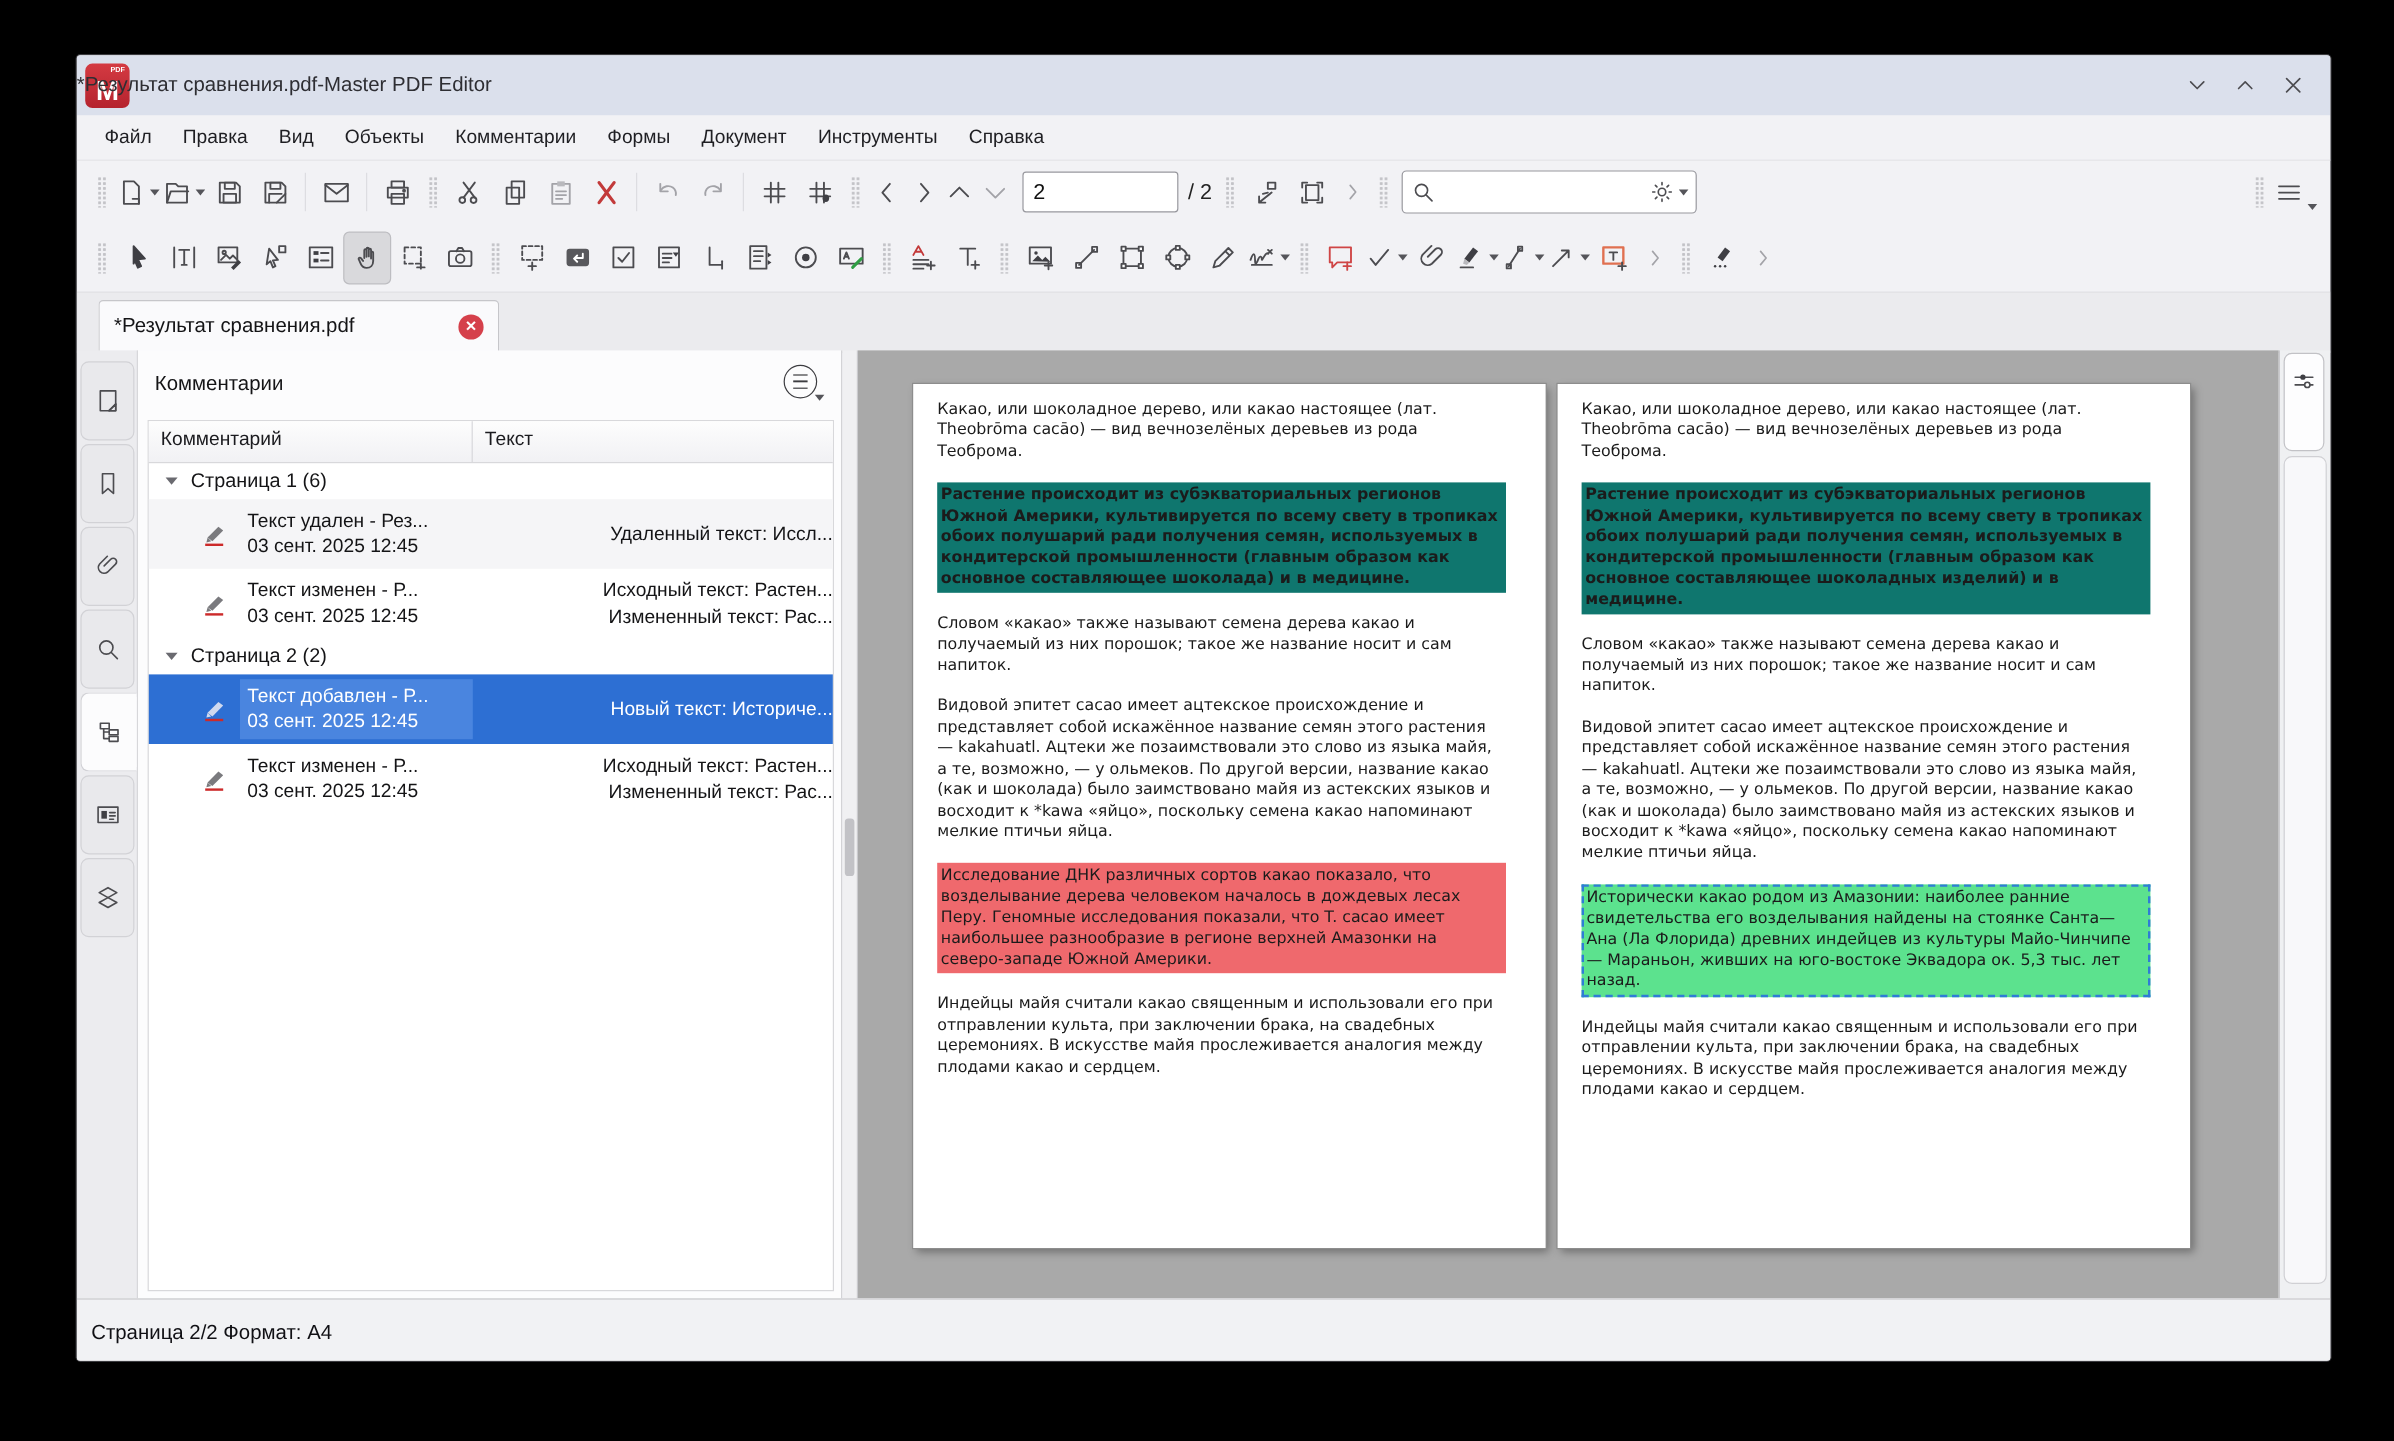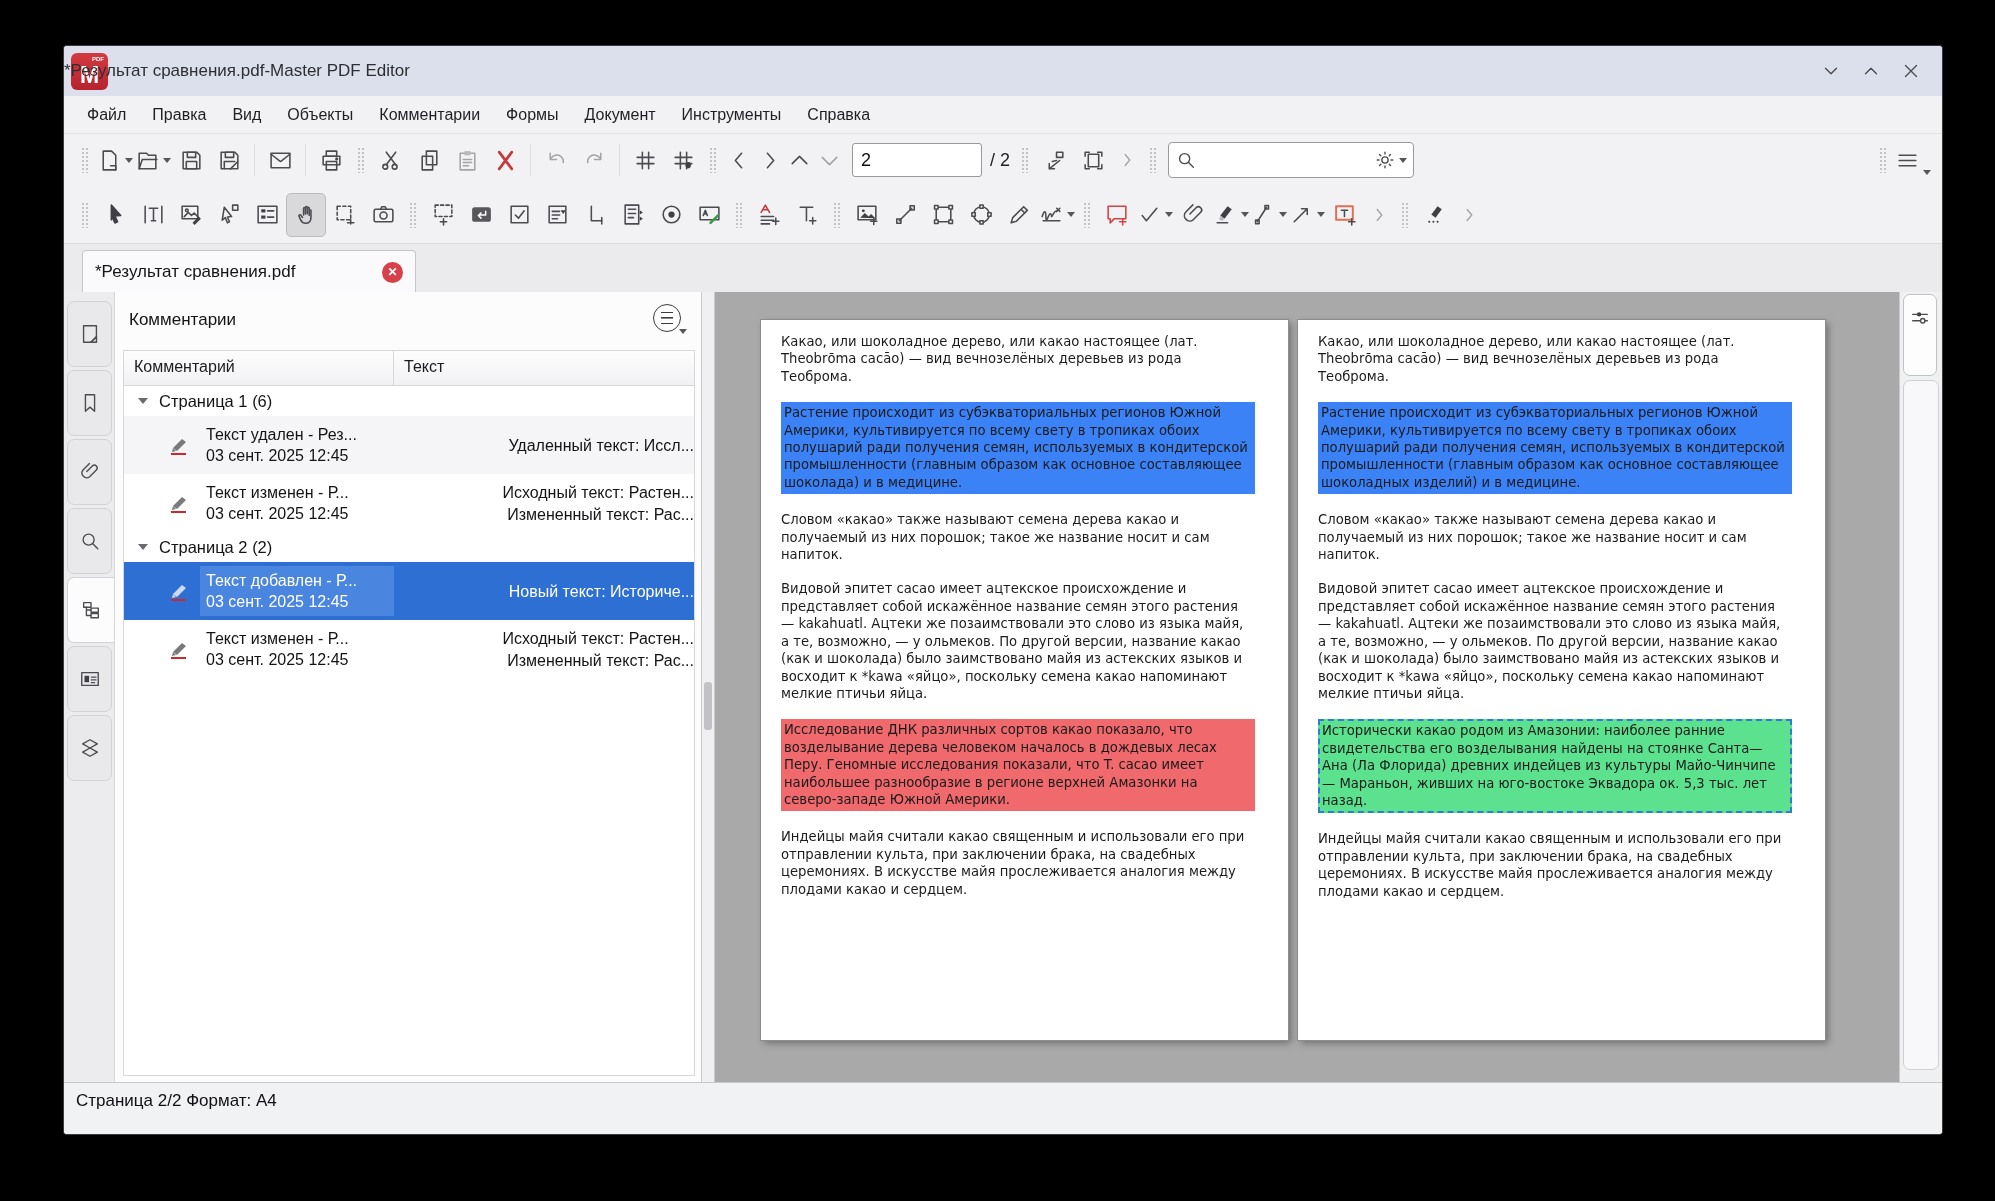--- a/index.html
+++ b/index.html
@@ -85,31 +85,31 @@
   .pscroll{width:12px;background:#f0f0f2;border-right:1px solid #cacace;position:relative;flex:0 0 auto;}
   .pthumb{position:absolute;left:2px;right:2px;top:390px;height:48px;background:#c2c2c6;border-radius:3px;}
   
   .viewer{flex:1;background:#a9a9a9;position:relative;overflow:hidden;}
   .page{position:absolute;top:28px;width:527px;height:720px;background:#fff;
         box-shadow:0 0 0 1px #8d8d8d,3px 3px 7px rgba(0,0,0,.35);}
   .page.pl{left:46px;}
   .page.pr{left:583px;}
   .ptxt{padding:13px 33px 0 20px;font-family:"DejaVu Sans",sans-serif;font-size:13.2px;line-height:17.4px;color:#1b1b1b;}
   .ptxt p{margin:0 0 17px 0;}
-  .hl-blue{background:#3b82f6;padding:2px 6px 3px 3px;margin:0 -12px 17px -3px;}
+  .hl-blue{background:#0f766e;padding:2px 6px 3px 3px;margin:0 -12px 17px -3px;font-weight:bold;}
   .hl-red{background:#ef696d;padding:2px 6px 3px 3px;margin:0 -12px 17px -3px;}
   .hl-green{background:#5ce28e;border:2px dashed #2f7cd6;padding:1px 5px 2px 2px;margin:-2px -14px 16px -5px;}
   
   .rstrip{width:42px;background:#eff0f2;border-left:1px solid #cacace;position:relative;flex:0 0 auto;}
   .rtab1{position:absolute;left:3px;top:2px;width:34px;height:82px;background:#fdfdfe;border:1px solid #c2c2c6;
          border-radius:7px;display:flex;justify-content:center;padding-top:12px;box-sizing:border-box;}
   .rtab2{position:absolute;left:3px;top:88px;width:34px;height:688px;background:#f8f8fa;border:1px solid #d0d0d4;border-radius:7px;}
   
   .statusbar{position:absolute;left:0;right:0;bottom:0;height:52px;background:#f1f2f4;border-top:1px solid #c8c8cc;
-             display:flex;align-items:flex-start;padding:8px 0 0 12px;box-sizing:border-box;}
+             display:flex;align-items:flex-start;padding:18px 0 0 12px;box-sizing:border-box;}
   .status-text{font-size:17px;color:#101014;}
 </style>
 </head>
 <body>
 
 <div class="screen">
 <div class="window">
 
   <div class="titlebar">
     <div class="app-icon">

